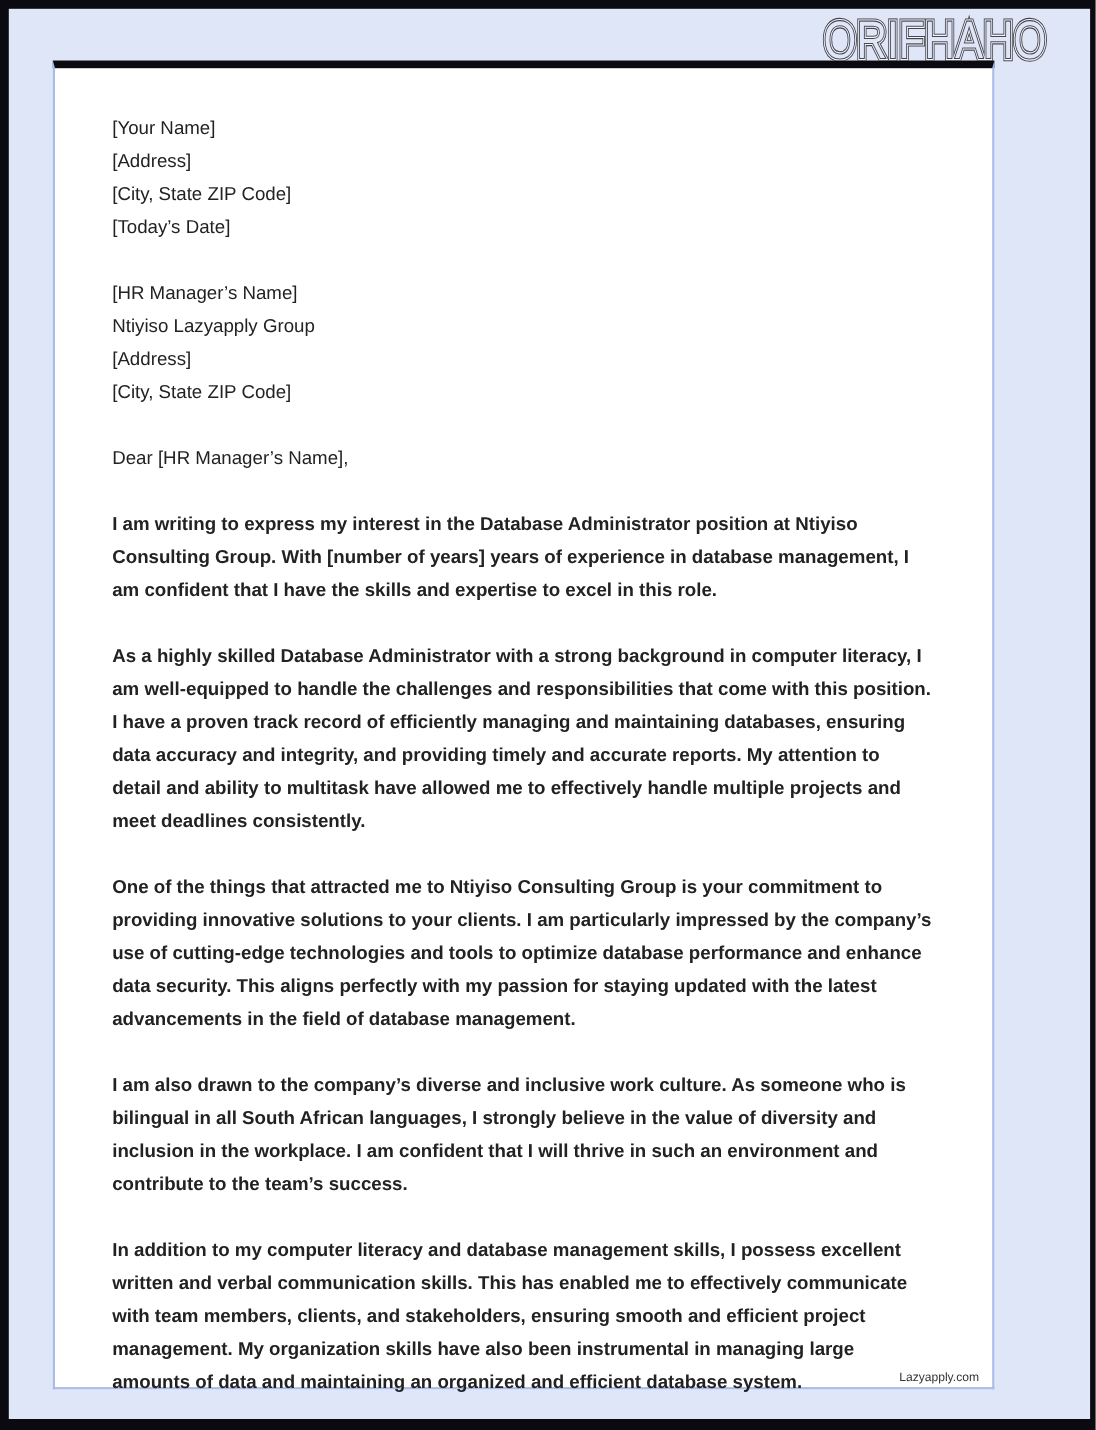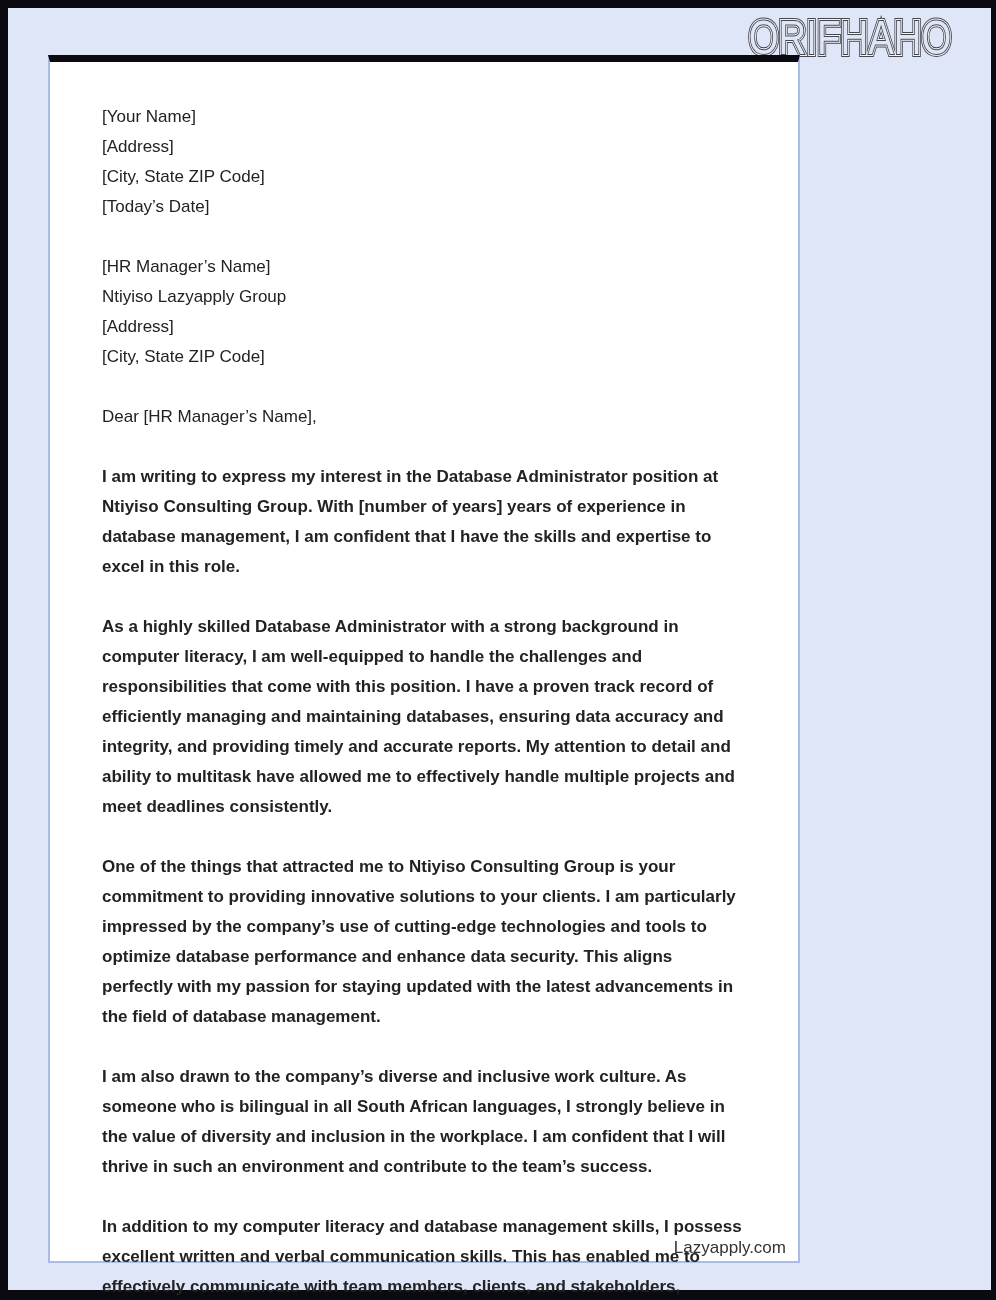--- a/index.html
+++ b/index.html
@@ -33,42 +33,42 @@
   }
   .logo .layer + .layer { position: absolute; top: 0; left: 0; }
   .logo .l1 { -webkit-text-stroke: 6px #45454e; }
   .logo .l2 { -webkit-text-stroke: 4px #f3f6fd; }
   .logo .l3 { -webkit-text-stroke: 2px #45454e; }
   .logo .l4 { -webkit-text-stroke: 0; color: #dfe6f8; }
   
   .card {
     position: absolute;
     top: 47px; left: 40px;
-    width: 752px; height: 1208px;
+    width: 856px; height: 1208px;
     box-sizing: border-box;
     background: #ffffff;
     border: 2px solid #a9bce9;
     border-top: 7px solid #0a0a10;
     overflow: visible;
     z-index: 2;
   }
   .letter {
     position: relative;
     padding: 40px 55px 0 52px;
     font-size: 17px;
     line-height: 30px;
     color: #222222;
   }
   .block { margin: 0 0 30px 0; }
   .block .line { min-height: 30px; }
   .letter p { margin: 0 0 30px 0; font-weight: bold; }
   .watermark {
     position: absolute;
     right: 12px; bottom: 3px;
-    font-size: 17px;
+    font-size: 11px;
     color: #333333;
     z-index: 3;
     text-decoration: none;
   }
 </style>
 </head>
 <body>
 
 <div class="page">
 

